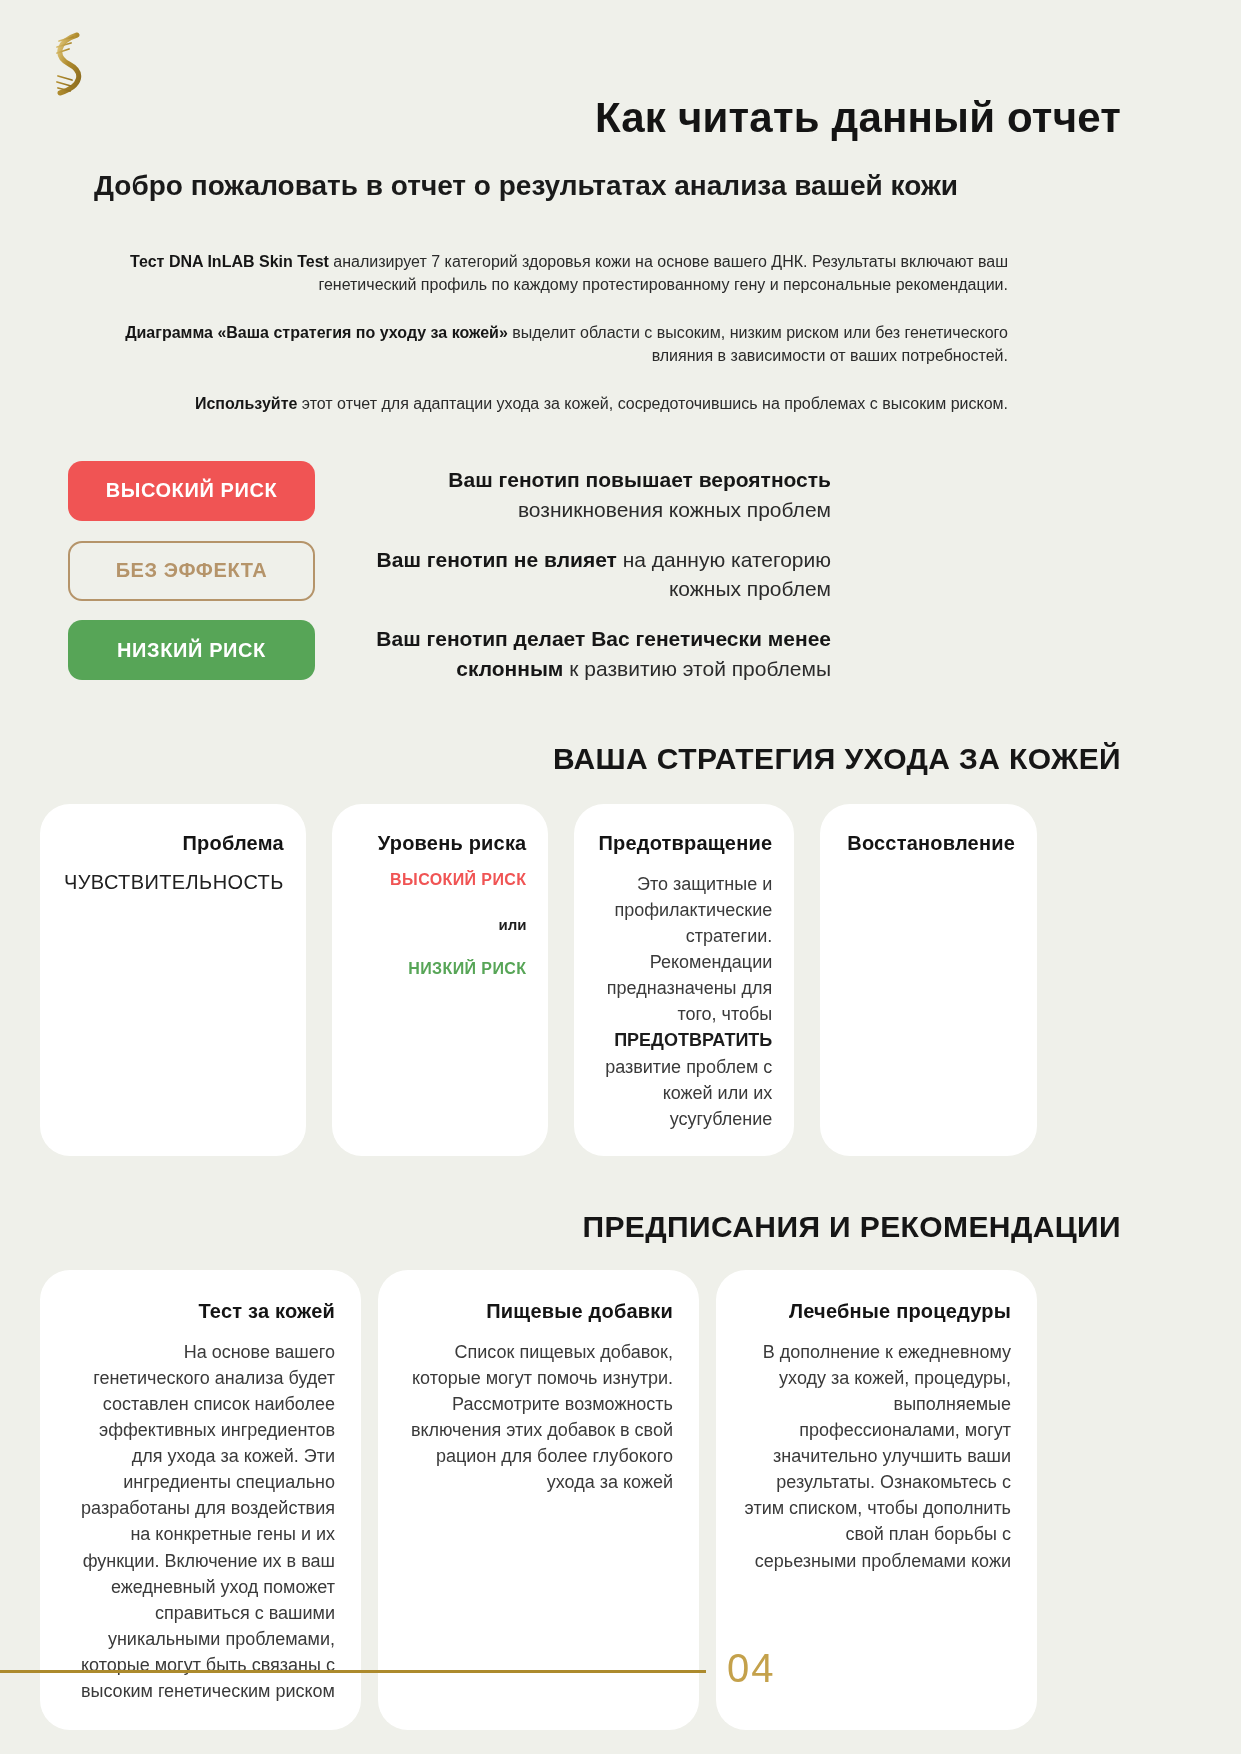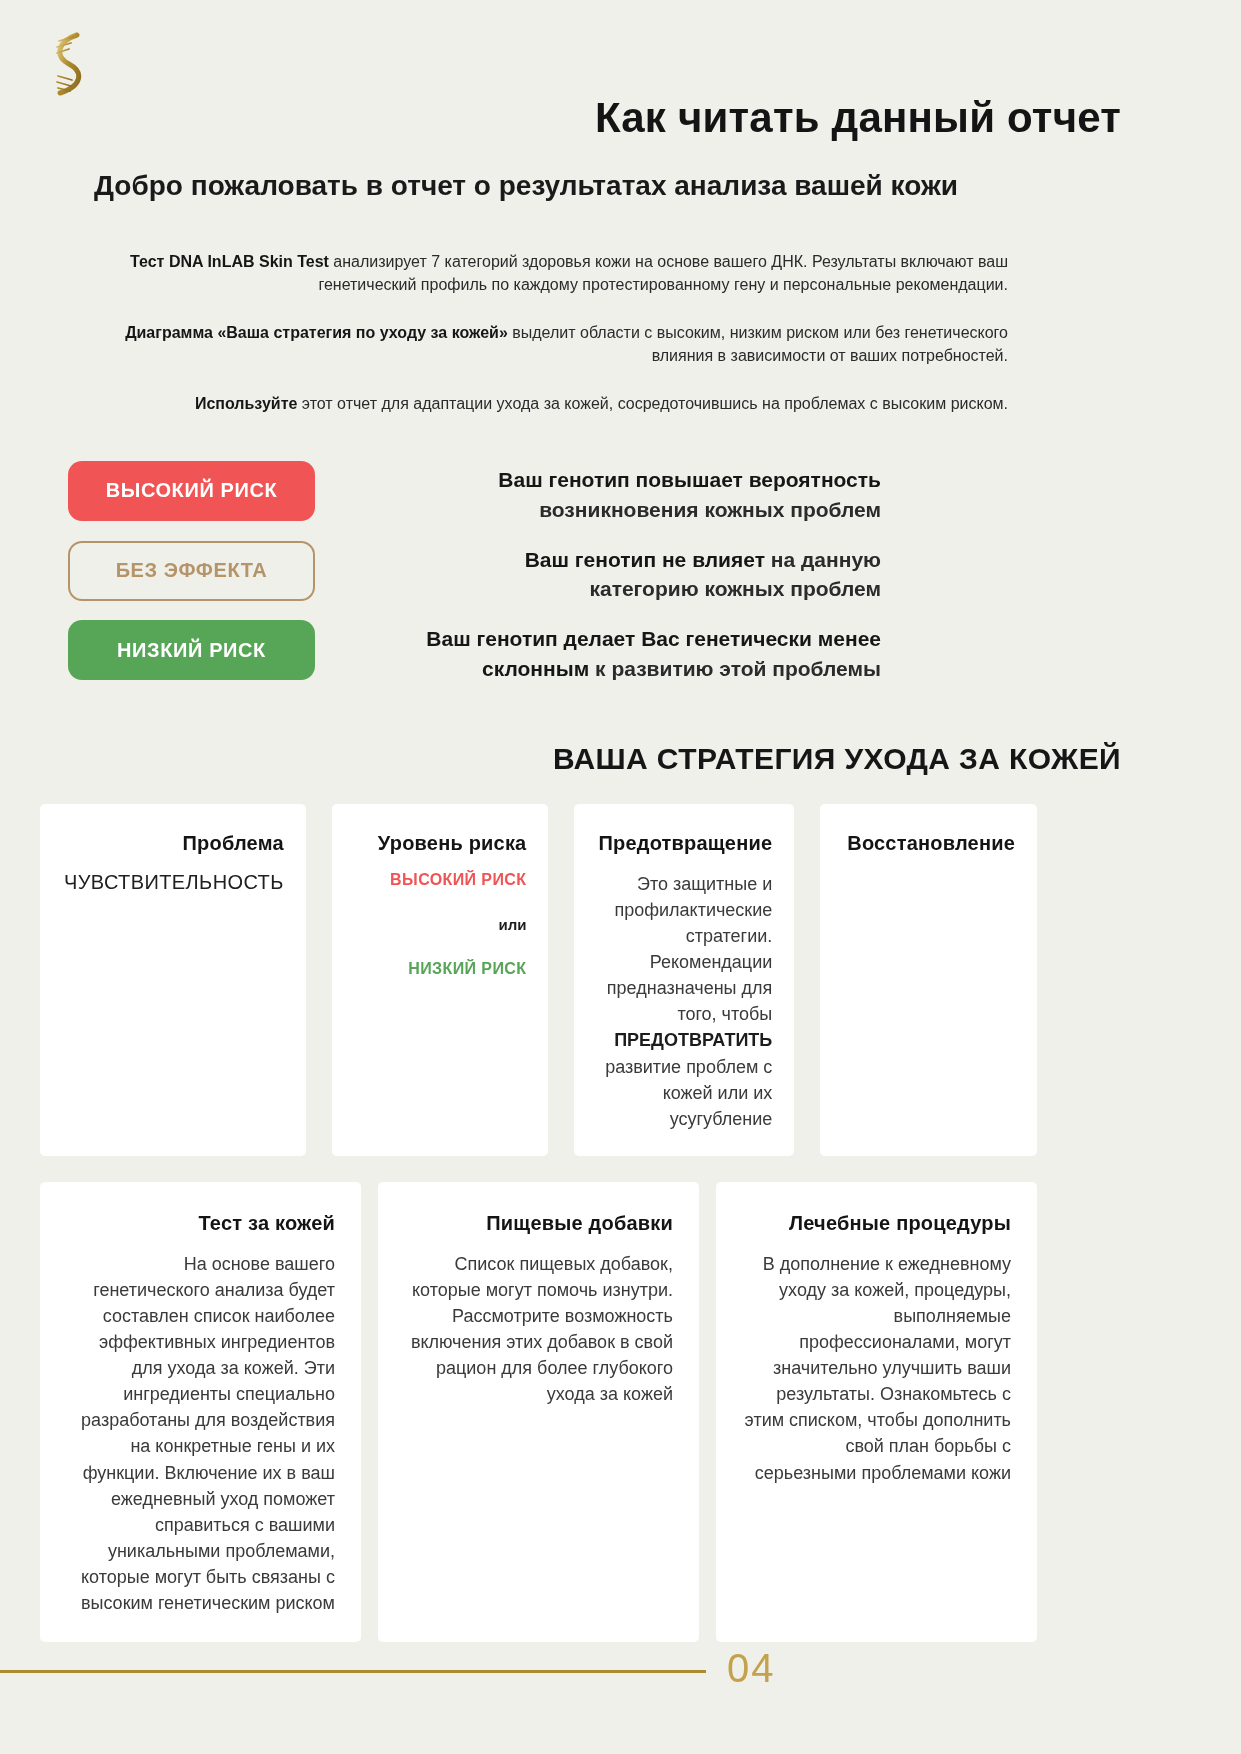--- a/index.html
+++ b/index.html
@@ -42,36 +42,36 @@
   .badge{
     width:247px;height:60px;flex:0 0 247px;border-radius:14px;
     display:flex;align-items:center;justify-content:center;
     font-size:20px;font-weight:bold;letter-spacing:0.6px;
   }
   .badge-high{background:var(--high-risk-red);color:#ffffff;}
   .badge-none{background:transparent;border:2px solid var(--no-effect-tan);color:var(--no-effect-tan);}
   .badge-low{background:var(--low-risk-green);color:#ffffff;}
   .legend-desc{
     font-size:21px;line-height:1.42;color:var(--body-ink);
-    max-width:470px;margin-left:96px;padding-top:4px;font-weight:bold;
+    max-width:470px;margin-left:46px;padding-top:4px;
   }
   .legend-desc b{color:#161616;}
   
   .section-heading{
     font-size:30px;font-weight:bold;letter-spacing:0.4px;color:#161616;
     margin-left:-12px;
   }
   .section-heading.strategy{margin-top:58px;}
   .section-heading.recs{margin-top:54px;}
   
   .cards{margin-left:-38px;width:997px;display:grid;}
   .cards-strategy{grid-template-columns:repeat(4,1fr);gap:26px;margin-top:28px;}
   .cards-recs{grid-template-columns:repeat(3,1fr);gap:17px;margin-top:26px;}
   .card{
-    background:#ffffff;border-radius:5px;padding:28px 22px 24px 24px;
+    background:#ffffff;border-radius:30px;padding:28px 22px 24px 24px;
   }
   .cards-strategy .card{min-height:258px;}
   .cards-recs .card{min-height:318px;padding:30px 26px 26px 28px;}
   .card-title{font-size:20px;font-weight:bold;color:#141414;margin-bottom:16px;letter-spacing:0.2px;}
   .card-value{font-size:20px;letter-spacing:0.4px;color:#202020;}
   .risk-line{font-size:16px;font-weight:bold;letter-spacing:0.4px;}
   .risk-high{color:var(--high-risk-red);}
   .risk-low{color:var(--low-risk-green);}
   .risk-or{font-size:15px;font-weight:bold;color:#1d1d1d;margin:27px 0;}
   .card-body{font-size:18px;line-height:1.45;color:#3a3a3a;}
@@ -151,20 +151,21 @@
         <div class="card-title">Предотвращение</div>
         <div class="card-body"><span>Это защитные и профилактические стратегии. Рекомендации предназначены для того, чтобы </span><b>ПРЕДОТВРАТИТЬ</b><span> развитие проблем с кожей или их усугубление</span></div>
       </div>
 
       <div class="card">
         <div class="card-title">Восстановление</div>
       </div>
 
     </div>
 
+    <div class="section-heading recs">ПРЕДПИСАНИЯ И РЕКОМЕНДАЦИИ</div>
 
     <div class="cards cards-recs">
 
       <div class="card">
         <div class="card-title">Тест за кожей</div>
         <div class="card-body">На основе вашего генетического анализа будет составлен список наиболее эффективных ингредиентов для ухода за кожей. Эти ингредиенты специально разработаны для воздействия на конкретные гены и их функции. Включение их в ваш ежедневный уход поможет справиться с вашими уникальными проблемами, которые могут быть связаны с высоким генетическим риском</div>
       </div>
 
       <div class="card">
         <div class="card-title">Пищевые добавки</div>

